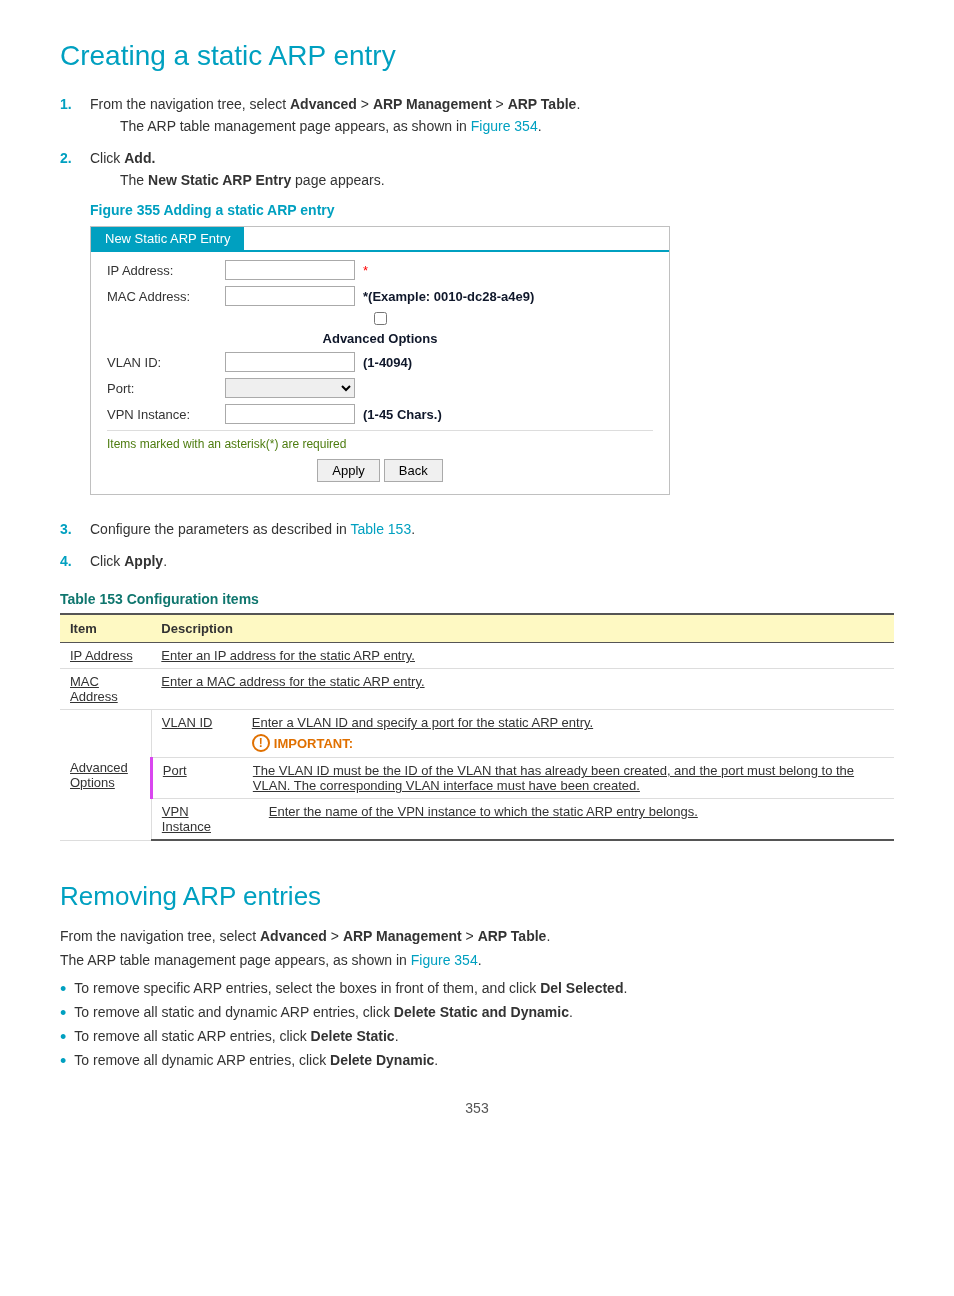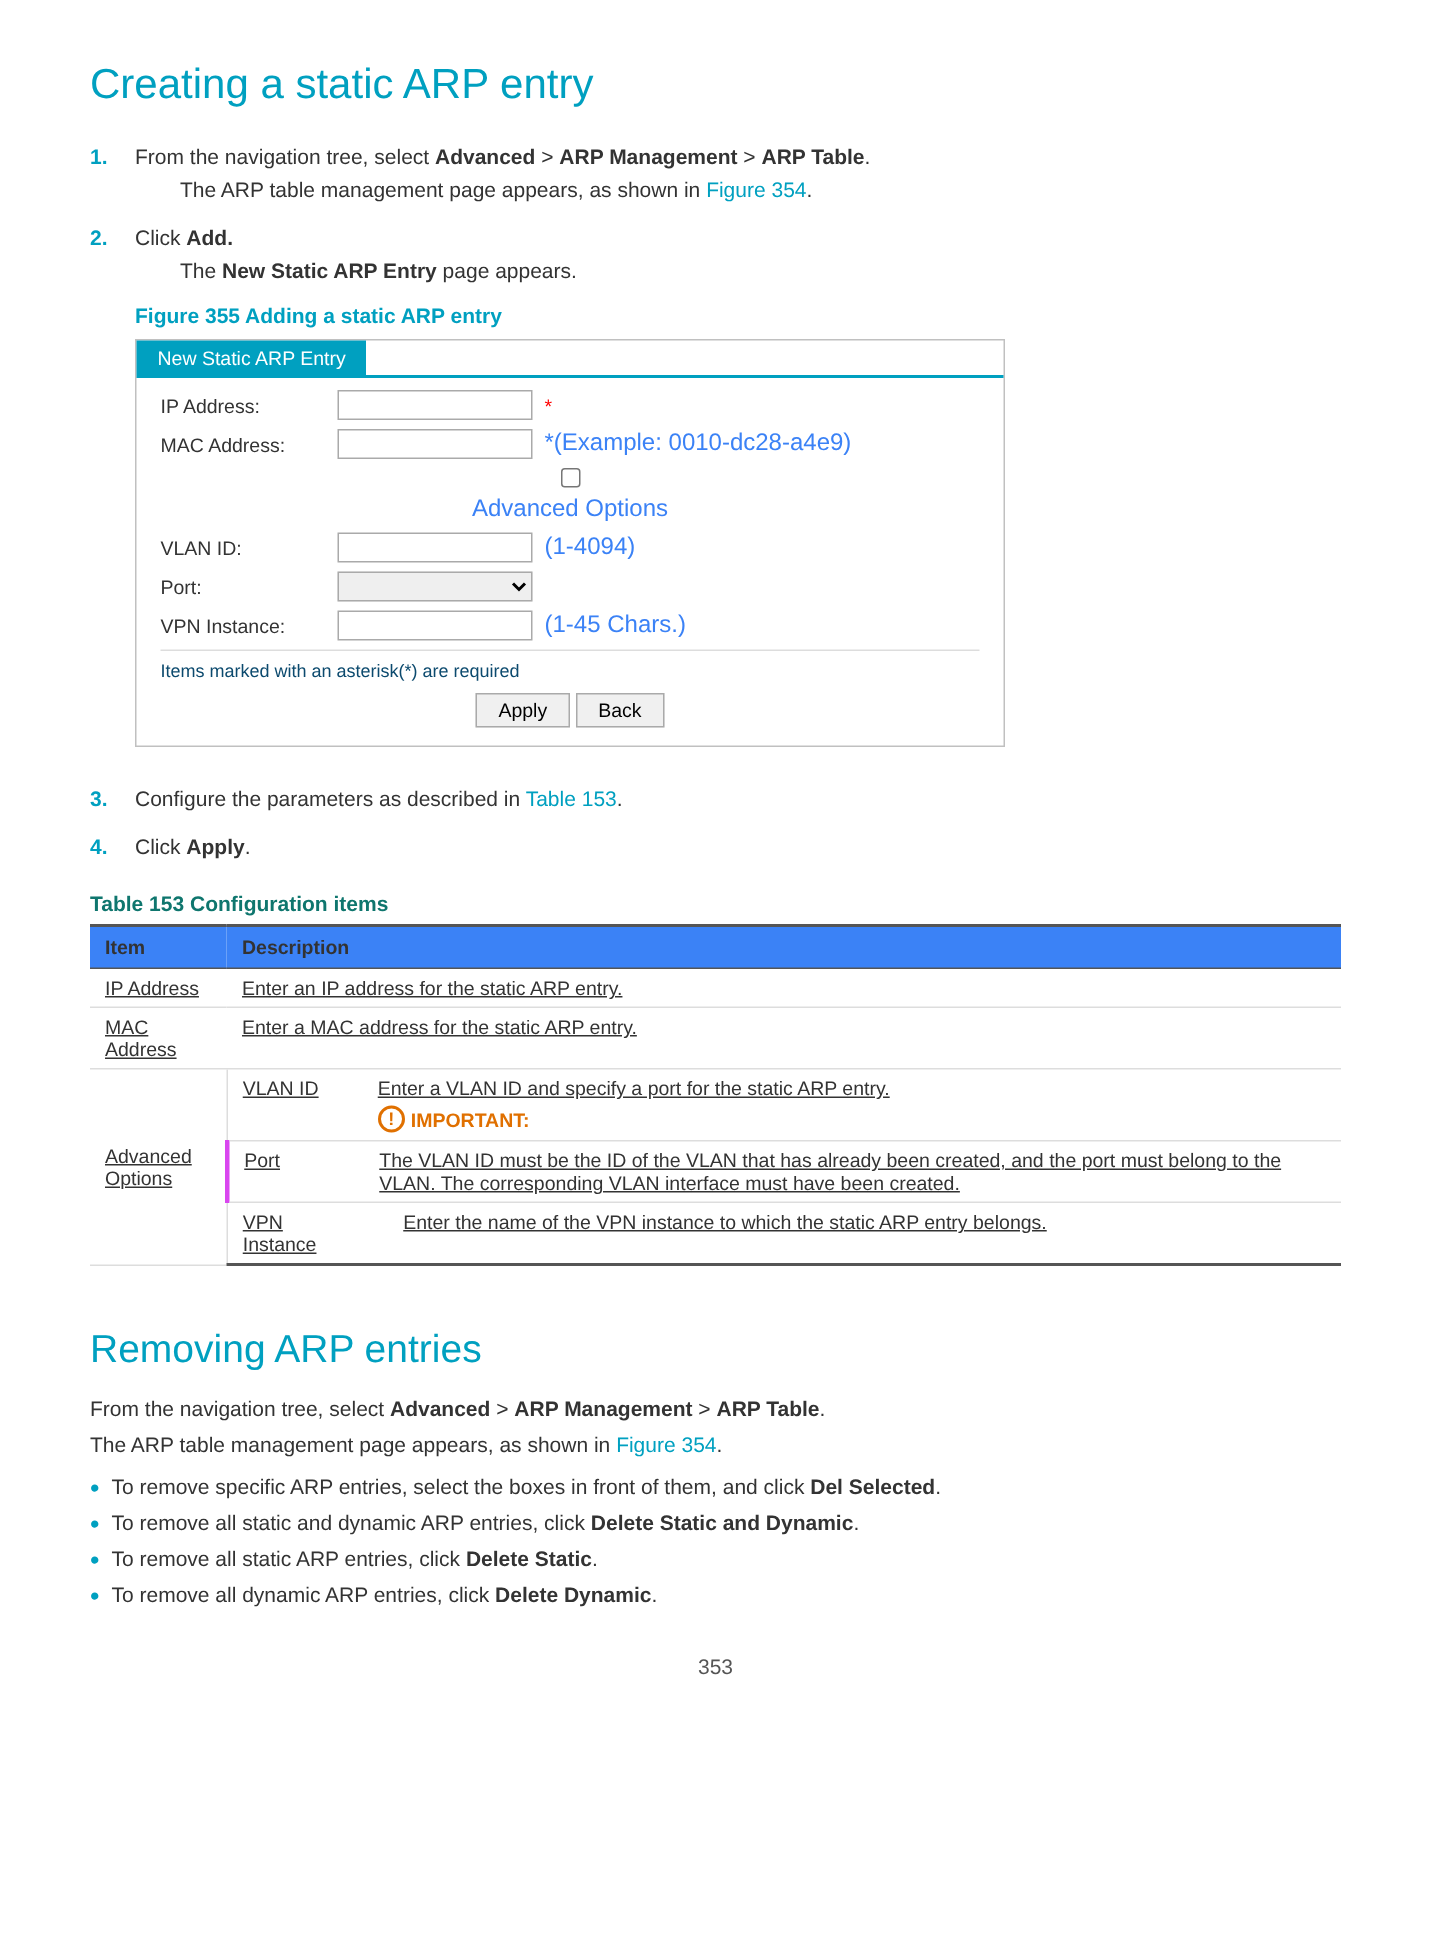--- a/index.html
+++ b/index.html
@@ -92,22 +92,23 @@
 
     .form-input {
       border: 1px solid #aaa;
       padding: 2px 4px;
       font-size: 13px;
       width: 130px;
       height: 20px;
     }
 
     .form-hint {
-      font-size: 16px;
-      color: #3b82f6;
+      font-size: 13px;
+      color: #0f172a;
+      font-weight: bold;
     }
 
     .form-hint-red {
       color: red;
       font-size: 13px;
     }
 
     .checkbox-row {
       display: flex;
       align-items: center;
@@ -119,21 +120,21 @@
     .form-select {
       border: 1px solid #aaa;
       padding: 2px 2px;
       font-size: 13px;
       width: 130px;
       height: 20px;
     }
 
     .form-footer-note {
       font-size: 12px;
-      color: #0c4a6e;
+      color: #4d7c0f;
       margin-top: 4px;
       margin-bottom: 8px;
       border-top: 1px solid #ddd;
       padding-top: 6px;
     }
 
     .form-buttons {
       display: flex;
       justify-content: center;
       gap: 4px;
@@ -154,21 +155,21 @@
       margin-bottom: 6px;
     }
 
     .config-table {
       width: 100%;
       border-collapse: collapse;
       margin-bottom: 24px;
     }
 
     .config-table th {
-      background: #3b82f6;
+      background: #fef9c3;
       border-top: 2px solid #555;
       border-bottom: 1px solid #555;
       padding: 6px 10px;
       text-align: left;
       font-weight: bold;
       font-size: 13px;
     }
 
     .config-table td {
       padding: 5px 10px;

